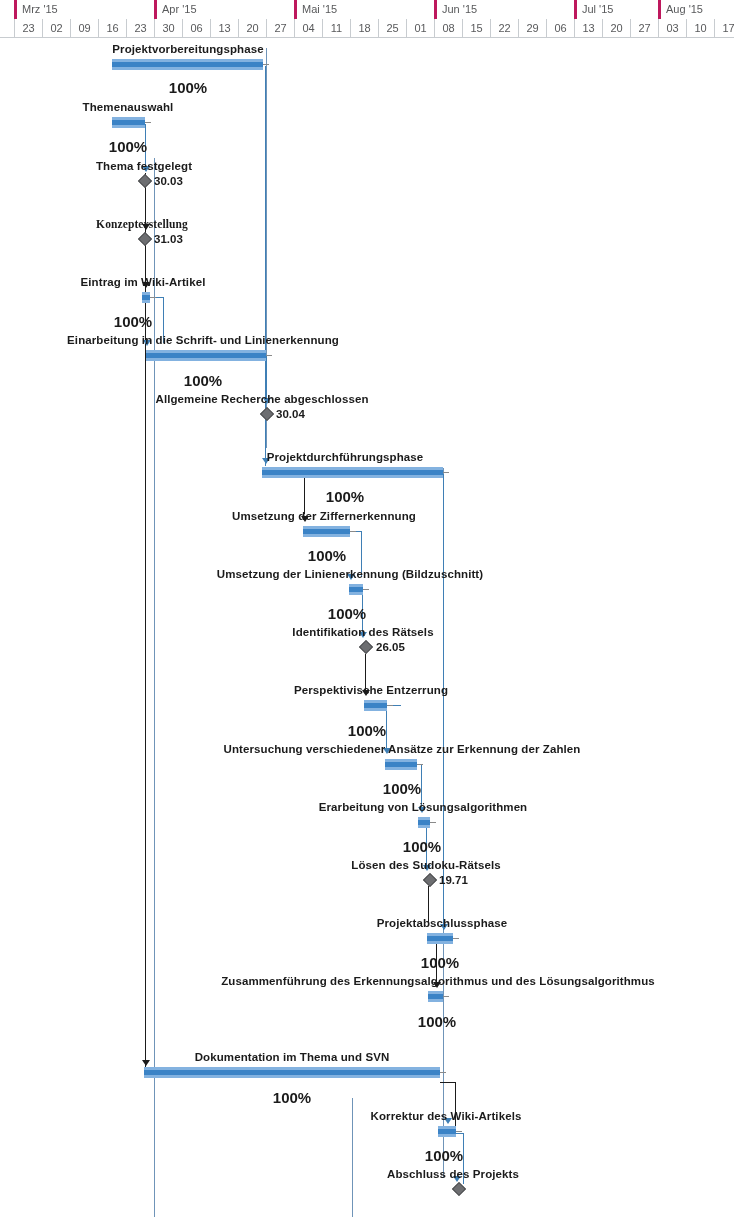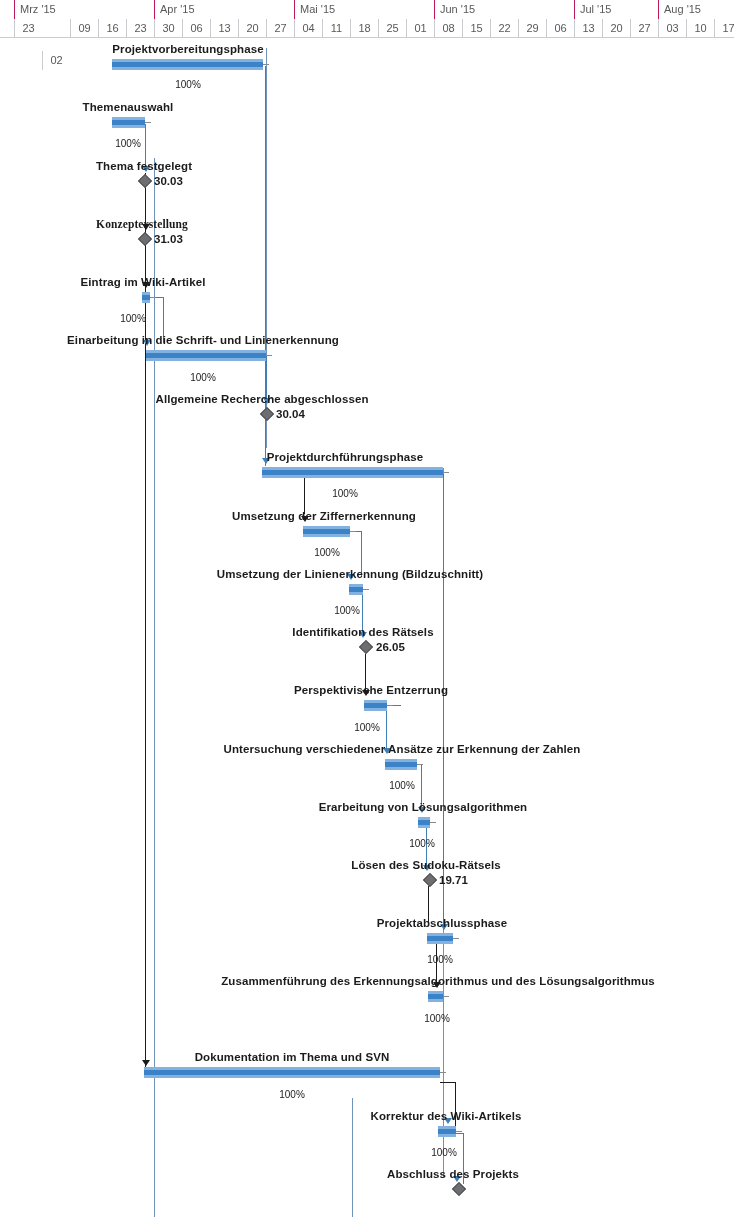--- a/index.html
+++ b/index.html
@@ -26,21 +26,21 @@
   }
   .month-row{
     position:absolute; left:0; top:0; height:19px; width:734px;
   }
   .week-row{
     position:absolute; left:0; top:19px; height:19px; width:734px;
   }
   .month-cell{
     position:absolute; top:0; height:19px;
     box-sizing:border-box;
-    border-left:1px solid #be185d;
+    border-left:3px solid #be185d;
     color:#58595b;
     font-size:11px;
     line-height:19px;
     padding-left:5px;
     white-space:nowrap;
   }
   .week-cell{
     position:absolute; top:0; height:19px;
     box-sizing:border-box;
     border-left:1px solid #c8ccd0;
@@ -108,22 +108,22 @@
     position:absolute;
     font-size:11.5px;
     font-weight:bold;
     color:#1b1b1b;
     white-space:nowrap;
     transform:translateX(-50%);
     letter-spacing:0.1px;
   }
   .pct-label{
     position:absolute;
-    font-size:10px;
-    font-weight:normal;
+    font-size:15px;
+    font-weight:bold;
     color:#1b1b1b;
     white-space:nowrap;
     transform:translateX(-50%);
   }
   .date-label{
     position:absolute;
     font-size:11.5px;
     font-weight:bold;
     color:#1b1b1b;
     white-space:nowrap;
@@ -143,21 +143,21 @@
     <div class="month-row">
         <div class="month-cell" style="left: 14px; width: 140px;">Mrz '15</div>
         <div class="month-cell" style="left: 154px; width: 140px;">Apr '15</div>
         <div class="month-cell" style="left: 294px; width: 140px;">Mai '15</div>
         <div class="month-cell" style="left: 434px; width: 140px;">Jun '15</div>
         <div class="month-cell" style="left: 574px; width: 140px;">Jul '15</div>
         <div class="month-cell" style="left: 658px; width: 76px;">Aug '15</div>
       </div>
     <div class="week-row">
         <div class="week-cell" style="left: 14px; width: 28px;">23</div>
-        <div class="week-cell" style="left: 42px; width: 28px; margin-top: 32px;">02</div>
+        <div class="week-cell" style="left: 42px; width: 28px;">02</div>
         <div class="week-cell" style="left: 70px; width: 28px;">09</div>
         <div class="week-cell" style="left: 98px; width: 28px;">16</div>
         <div class="week-cell" style="left: 126px; width: 28px;">23</div>
         <div class="week-cell" style="left: 154px; width: 28px;">30</div>
         <div class="week-cell" style="left: 182px; width: 28px;">06</div>
         <div class="week-cell" style="left: 210px; width: 28px;">13</div>
         <div class="week-cell" style="left: 238px; width: 28px;">20</div>
         <div class="week-cell" style="left: 266px; width: 28px;">27</div>
         <div class="week-cell" style="left: 294px; width: 28px;">04</div>
         <div class="week-cell" style="left: 322px; width: 28px;">11</div>

